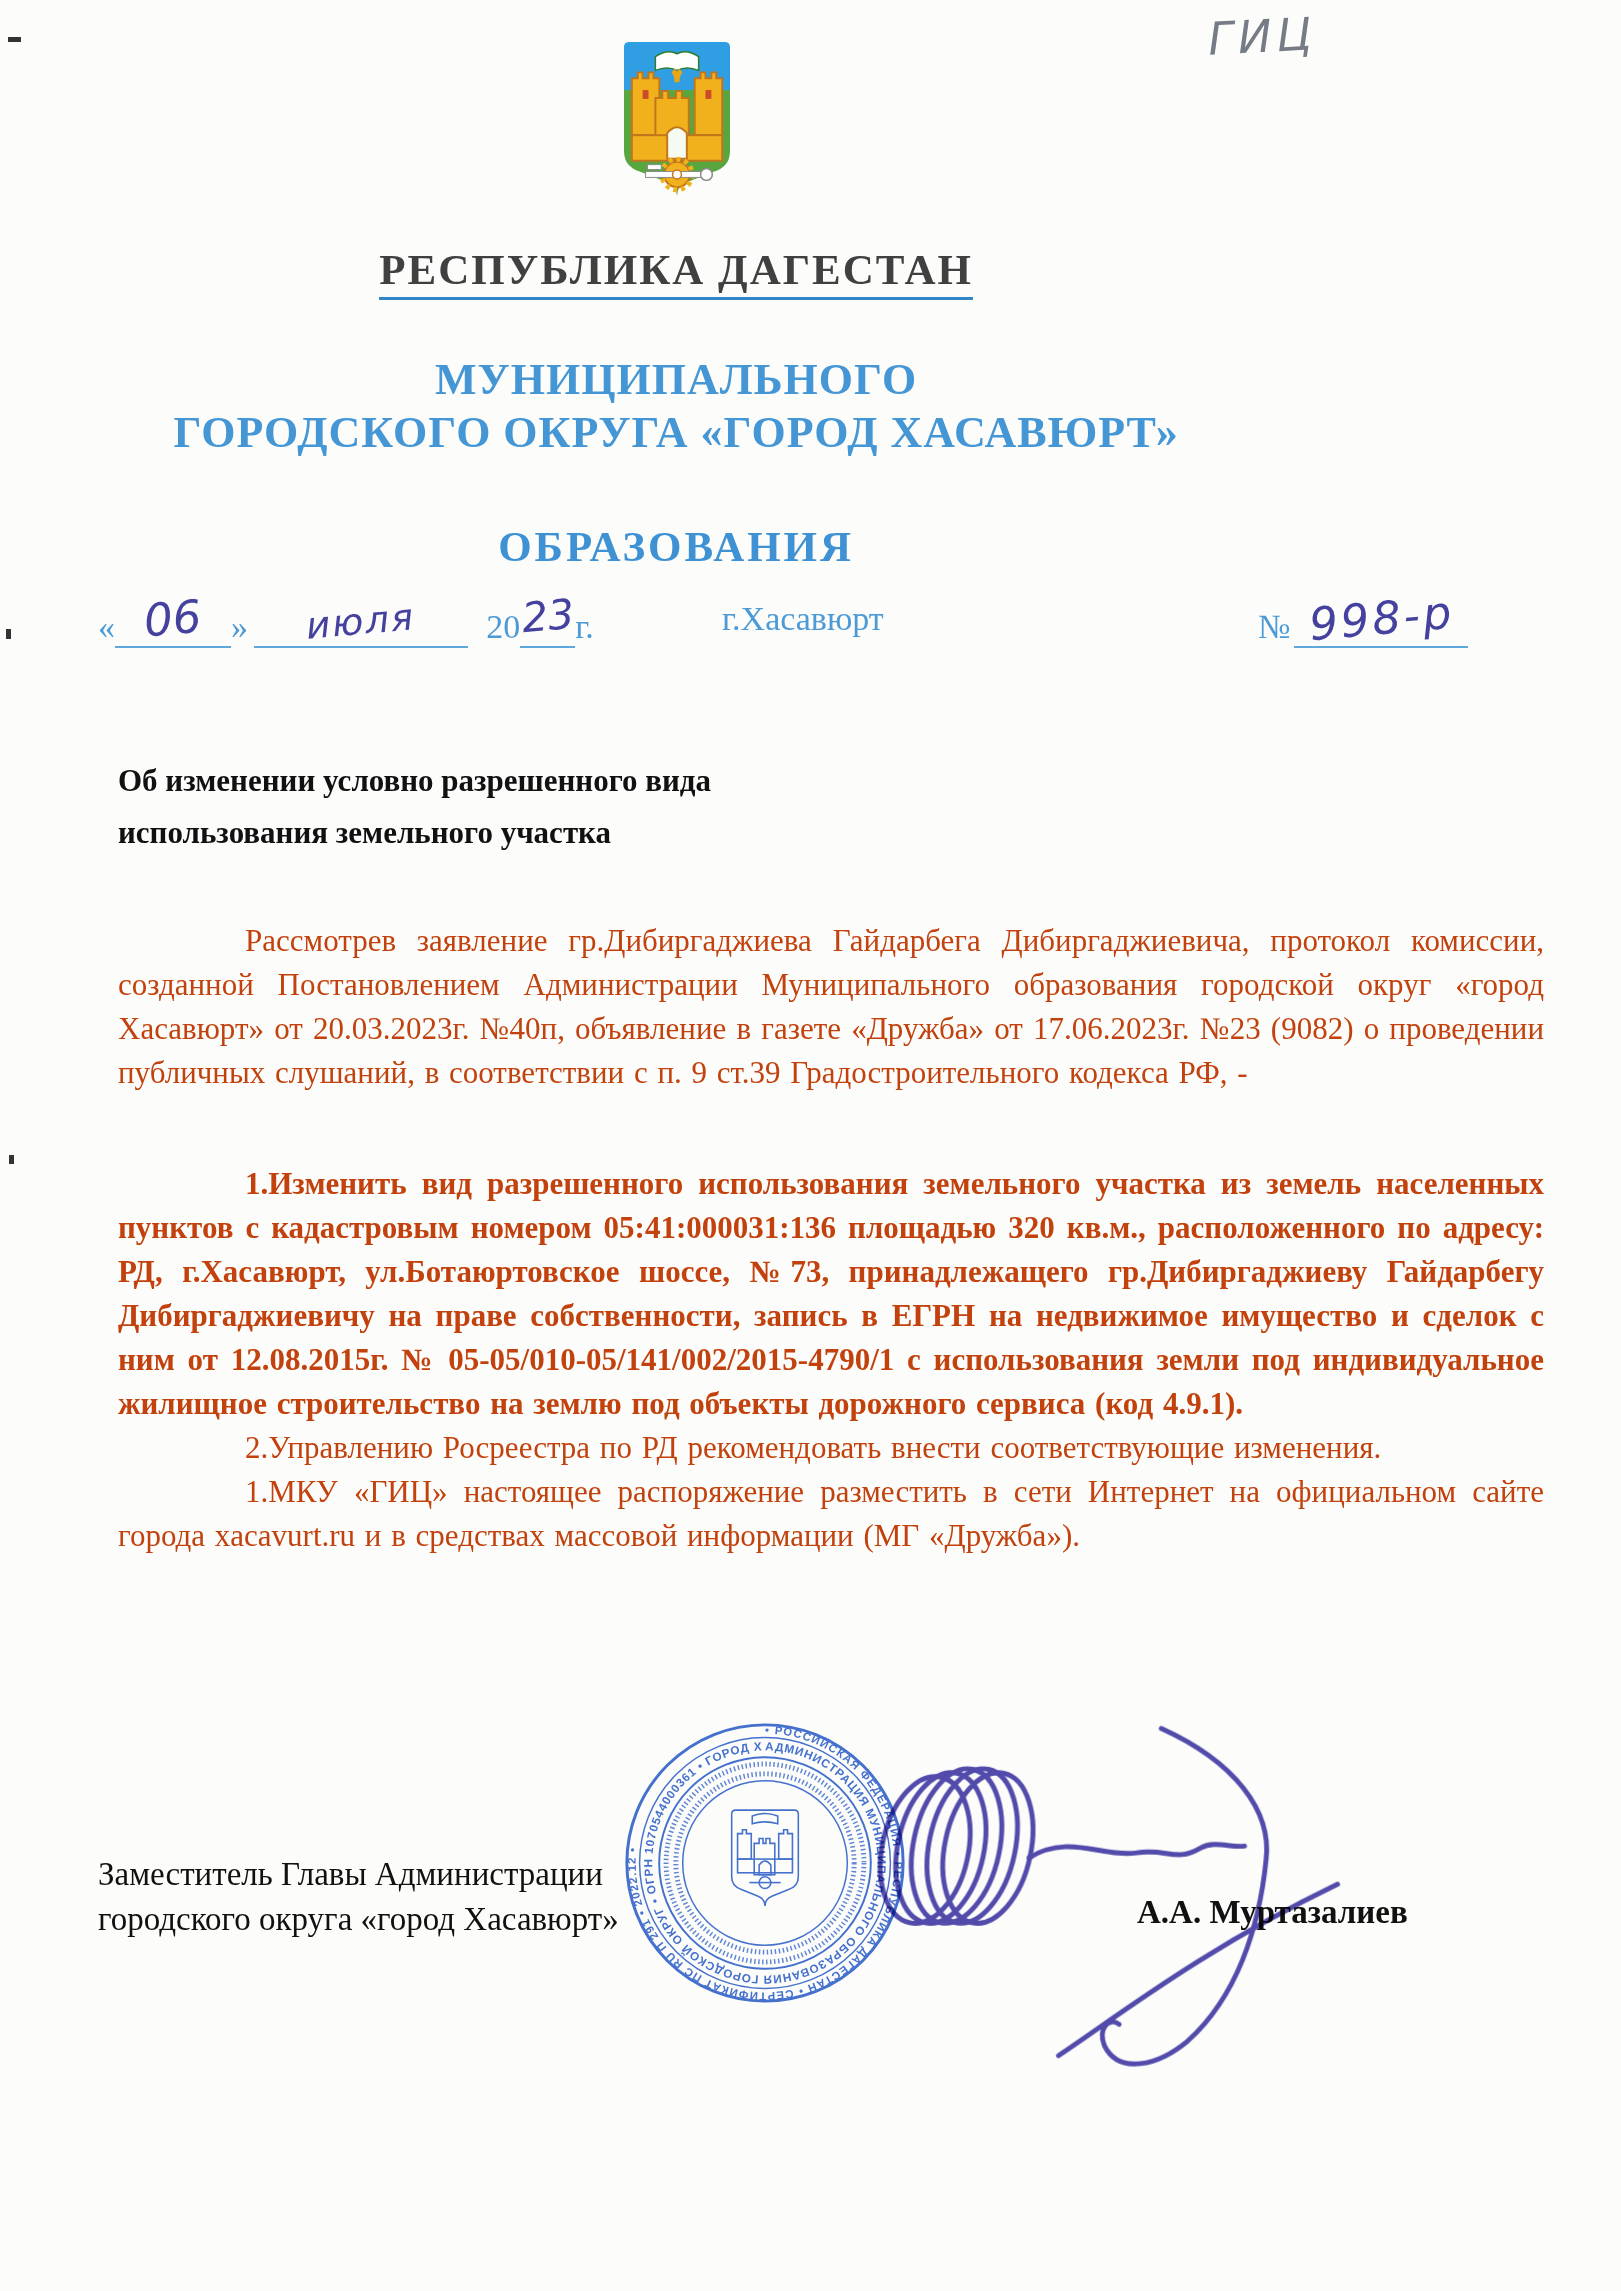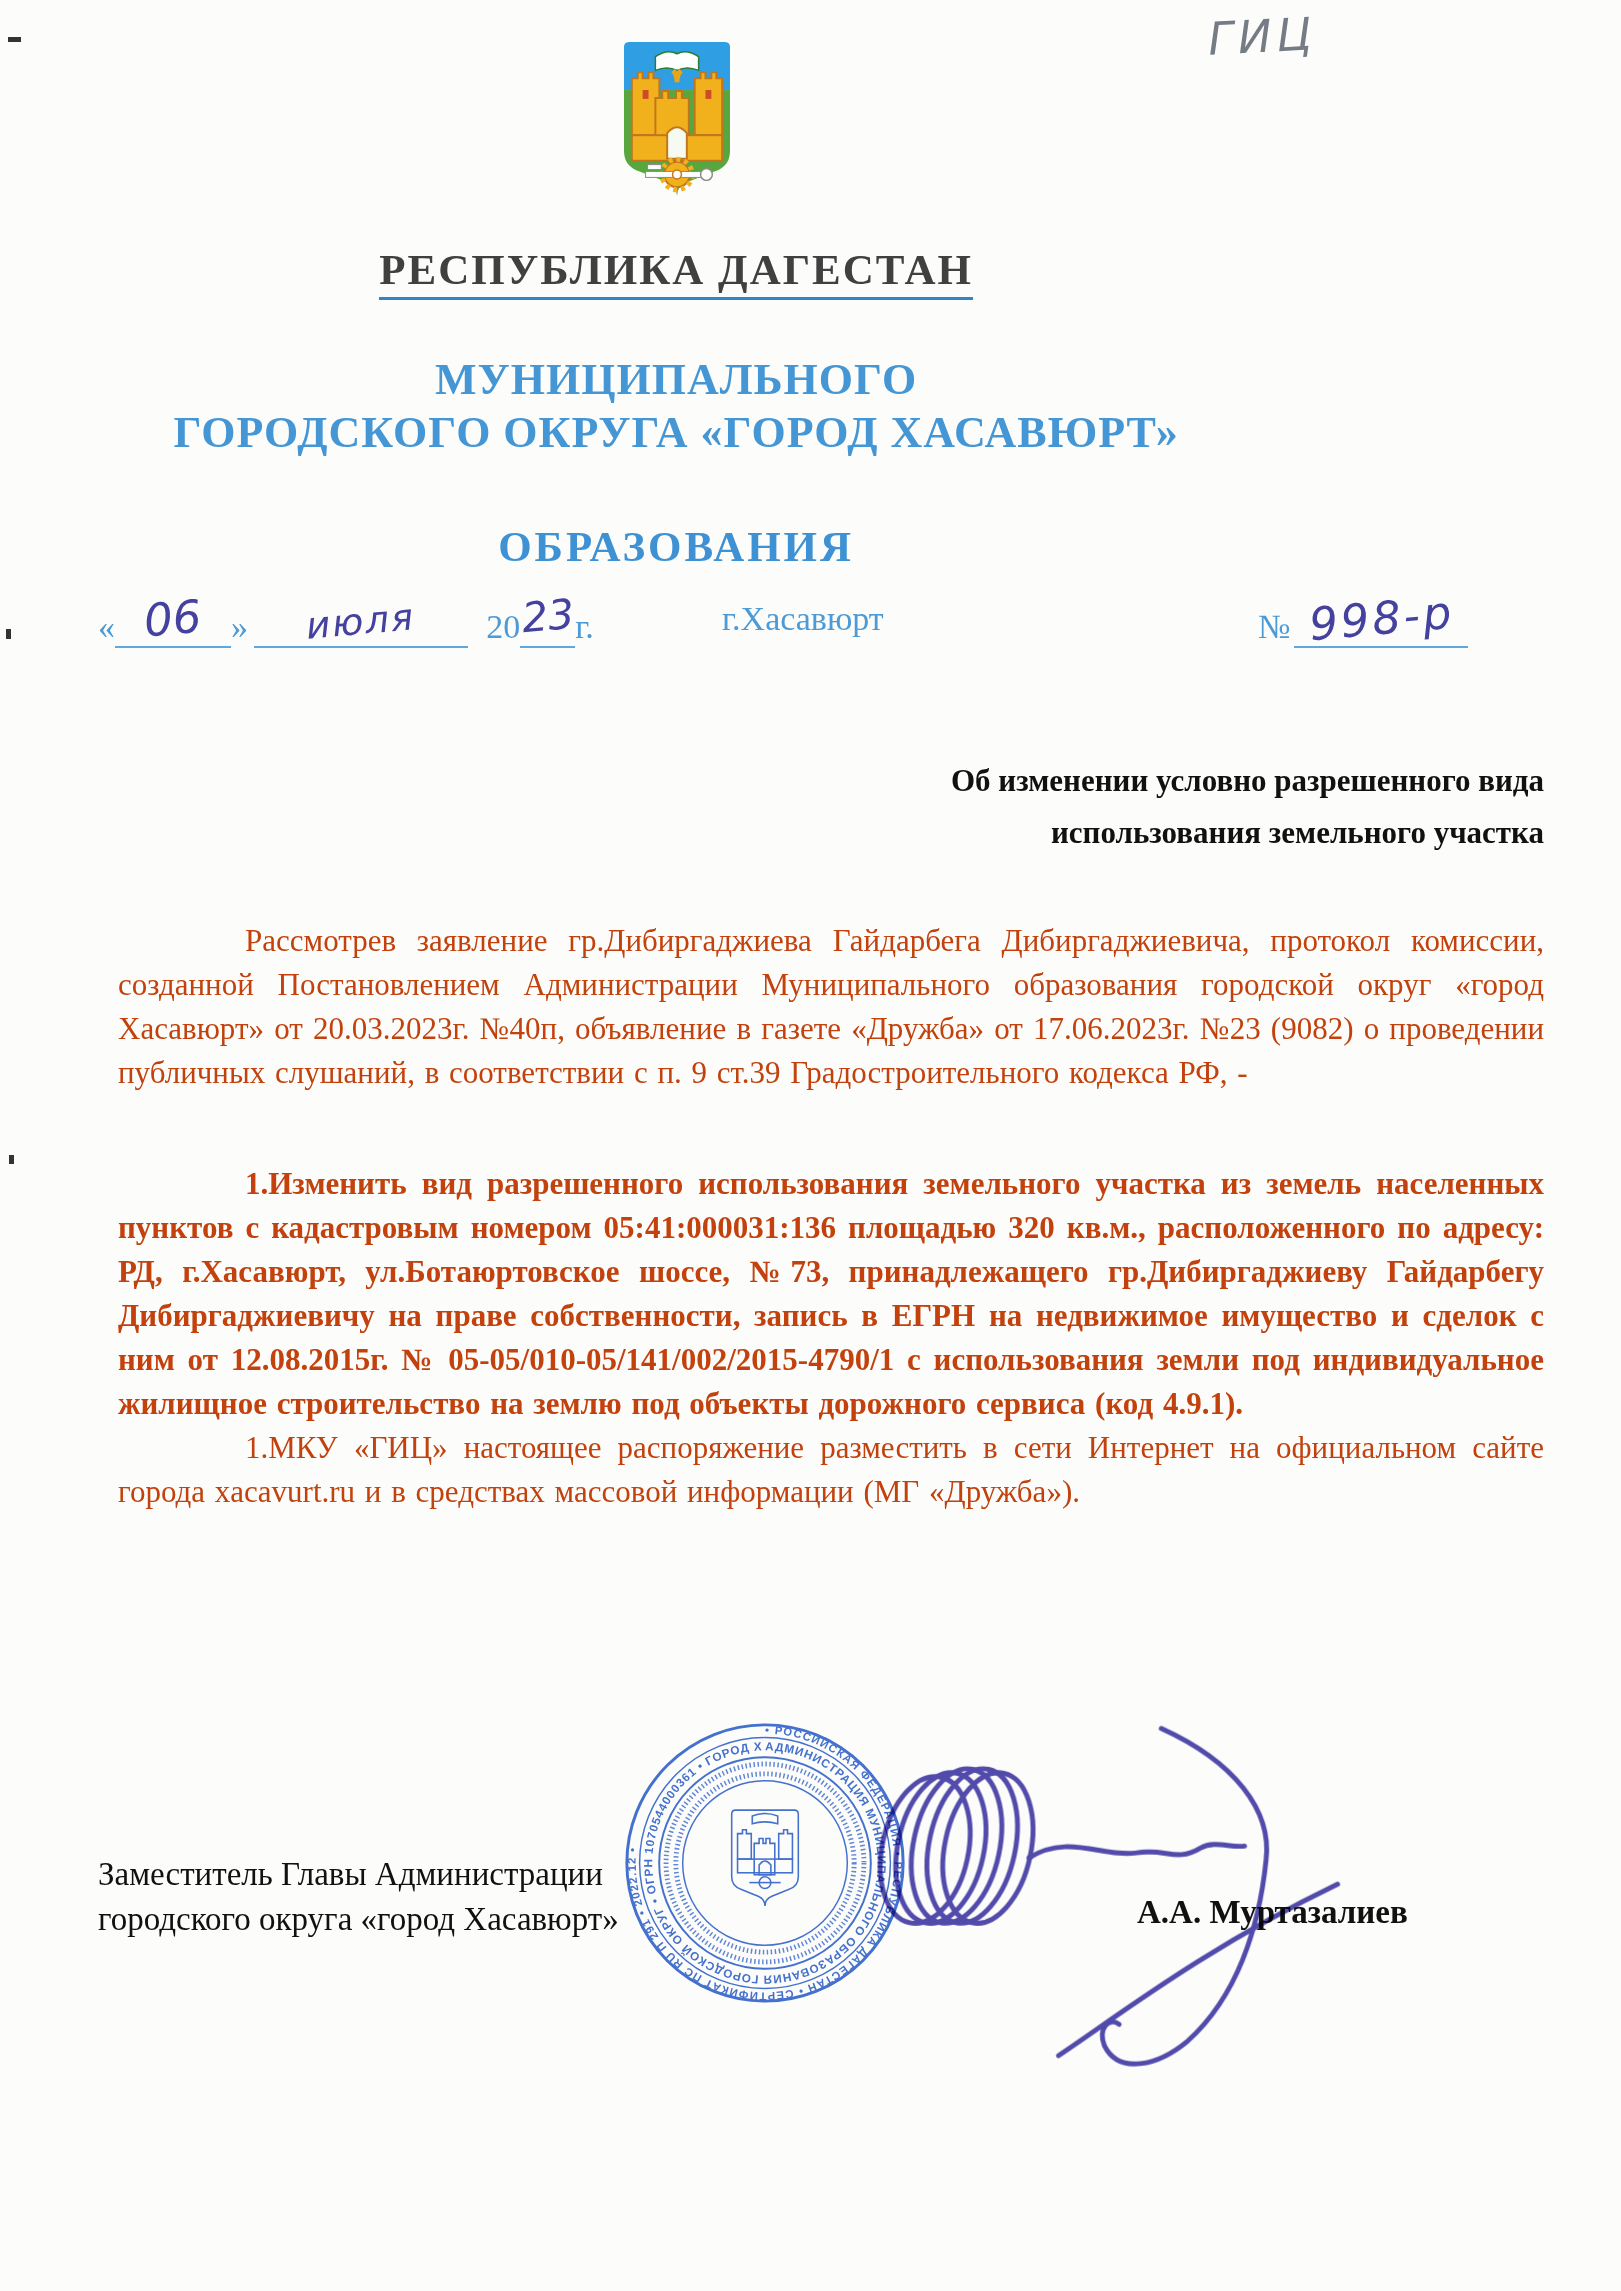--- a/index.html
+++ b/index.html
@@ -50,21 +50,21 @@
     color:#44419f;display:inline-block;transform:rotate(-5deg);
     position:relative;top:-3.9px;line-height:1;
   }
   .hw-day{font-size:45px;}
   .hw-month{font-size:37px;letter-spacing:2px;}
   .hw-year{font-size:41px;top:-7.8px;}
   .hw-num{font-size:45px;letter-spacing:2.9px;}
   
   .doc-title{
     position:absolute;left:118px;top:755px;width:1426px;
-    text-align:right;font-size:31px;font-weight:bold;line-height:52px;color:#111;
+    text-align:left;font-size:31px;font-weight:bold;line-height:52px;color:#111;
   }
   
   .doc-body{
     position:absolute;left:118px;top:919px;width:1426px;
     font-size:31px;line-height:44px;text-align:justify;color:#c2410c;
     word-spacing:2px;
   }
   .doc-body p{margin:0;text-indent:127px;}
   .doc-body p.gap{margin-top:67px;font-weight:bold;}
   
@@ -148,20 +148,21 @@
   </div>
 
   <div class="doc-title">
     <div>Об изменении условно разрешенного вида</div>
     <div>использования земельного участка</div>
   </div>
 
   <div class="doc-body">
     <p>Рассмотрев заявление гр.Дибиргаджиева Гайдарбега Дибиргаджиевича, протокол комиссии, созданной Постановлением Администрации Муниципального образования городской округ «город Хасавюрт» от 20.03.2023г. №40п, объявление в газете «Дружба» от 17.06.2023г. №23 (9082) о проведении публичных слушаний, в соответствии с п. 9 ст.39 Градостроительного кодекса РФ, -</p>
     <p class="gap">1.Изменить вид разрешенного использования земельного участка из земель населенных пунктов с кадастровым номером 05:41:000031:136 площадью 320 кв.м., расположенного по адресу: РД, г.Хасавюрт, ул.Ботаюртовское шоссе, №73, принадлежащего гр.Дибиргаджиеву Гайдарбегу Дибиргаджиевичу на праве собственности, запись в ЕГРН на недвижимое имущество и сделок с ним от 12.08.2015г. № 05-05/010-05/141/002/2015-4790/1 с использования земли под индивидуальное жилищное строительство на землю под объекты дорожного сервиса (код 4.9.1).</p>
+    <p>2.Управлению Росреестра по РД рекомендовать внести соответствующие изменения.</p>
     <p>1.МКУ «ГИЦ» настоящее распоряжение разместить в сети Интернет на официальном сайте города xacavurt.ru и в средствах массовой информации (МГ «Дружба»).</p>
   </div>
 
   <div class="sig-position">
     <div>Заместитель Главы Администрации</div>
     <div>городского округа «город Хасавюрт»</div>
   </div>
   <div class="sig-name">А.А. Муртазалиев</div>
 
   <svg class="stamp" viewBox="0 0 296 296">

